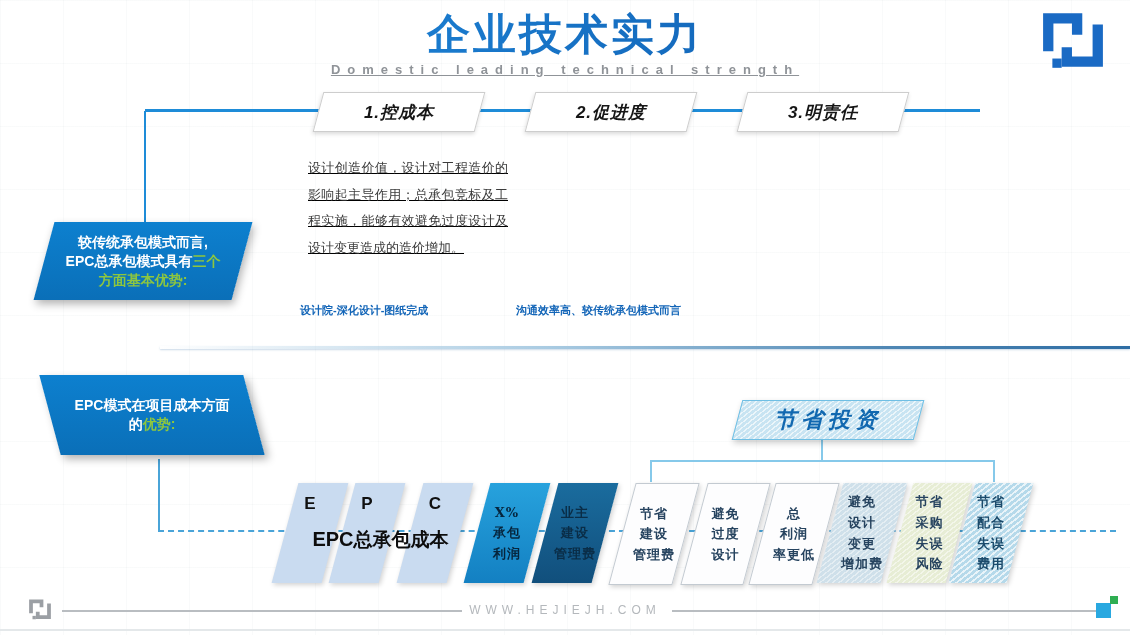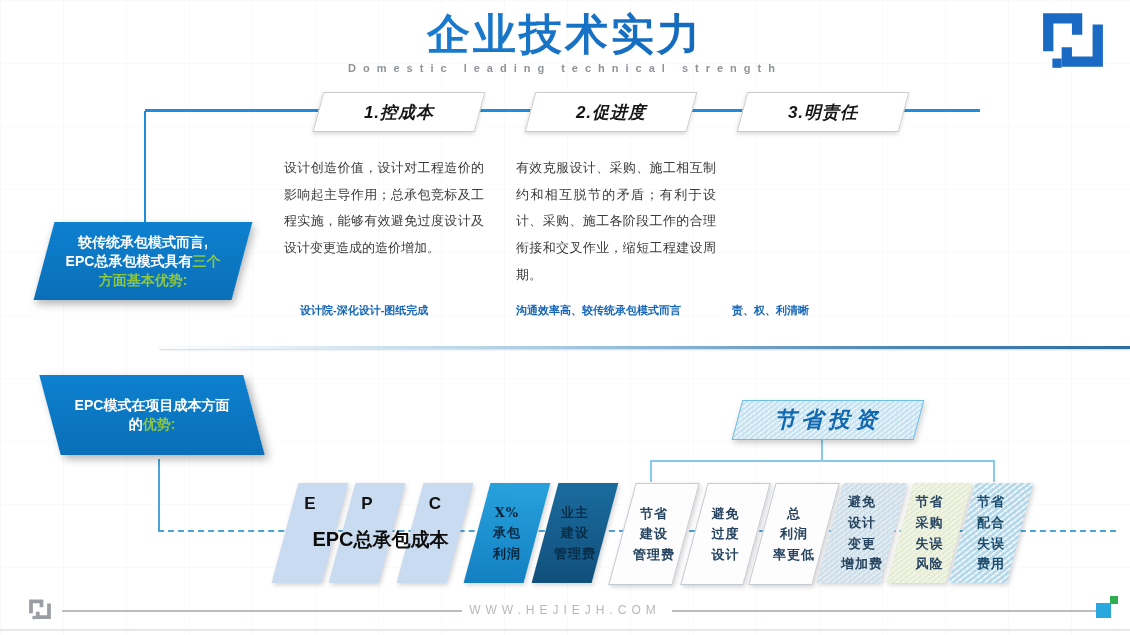--- a/index.html
+++ b/index.html
@@ -12,21 +12,21 @@
     background-size:63px 63px;
   }
   .abs{position:absolute;}
 
   
   .title{
     left:0;right:0;top:6px;text-align:center;font-size:43px;font-weight:bold;letter-spacing:3px;
     background:linear-gradient(90deg,#1f8de0 10%,#1365b8 70%,#0f58a6 100%);
     -webkit-background-clip:text;background-clip:text;color:transparent;
   }
-  .subtitle{left:0;right:0;top:62px;text-align:center;font-size:11px;letter-spacing:7px;color:#8f9398;font-weight:bold;}
+  .subtitle{left:0;right:0;top:62px;text-align:center;font-size:13px;letter-spacing:7px;color:#8f9398;font-weight:bold;text-decoration:underline;}
 
   
   .h-line{left:145px;top:109px;width:835px;height:3px;background:#1e8cd8;}
   .v-line1{left:144px;top:111px;width:2px;height:112px;background:#1e8cd8;}
 
   
   .par{transform:skewX(-15deg);}
   .par-r{transform:skewX(15deg);}
   .unskew{transform:skewX(15deg);width:100%;height:100%;display:flex;flex-direction:column;align-items:center;justify-content:center;}
   .unskew-r{transform:skewX(-15deg);width:100%;height:100%;display:flex;flex-direction:column;align-items:center;justify-content:center;}
@@ -123,31 +123,27 @@
     <div class="unskew">
         <span class="step-head-label">2.促进度</span>
       </div>
   </div>
   <div class="abs par step-head" style="left:742px;top:92px;">
     <div class="unskew">
         <span class="step-head-label">3.明责任</span>
       </div>
   </div>
 
-  <div class="abs col" style="left:284px;top:155px;">
+  <div class="abs col" style="left:308px;top:155px;text-decoration:underline;">
     <p class="para">设计创造价值，设计对工程造价的影响起主导作用；总承包竞标及工程实施，能够有效避免过度设计及设计变更造成的造价增加。</p>
   </div>
   <div class="abs col-highlight" style="left:300px;top:303px;">设计院-深化设计-图纸完成</div>
 
-  <div class="abs col" style="left:516px;top:155px;">
-    <p class="para">有效克服设计、采购、施工相互制约和相互脱节的矛盾；有利于设计、采购、施工各阶段工作的合理衔接和交叉作业，缩短工程建设周期。</p>
-  </div>
   <div class="abs col-highlight" style="left:516px;top:303px;">沟通效率高、较传统承包模式而言</div>
 
-  <div class="abs col-highlight" style="left:732px;top:303px;">责、权、利清晰</div>
 
   <div class="abs par callout" style="left:44px;top:222px;width:198px;height:78px;">
     <div class="unskew callout-text">
       <div>
         <span>较传统承包模式而言,</span><br>
         <span>EPC总承包模式具有</span><span class="accent-green">三个</span><br>
         <span class="accent-green">方面基本优势:</span>
       </div>
     </div>
   </div>

